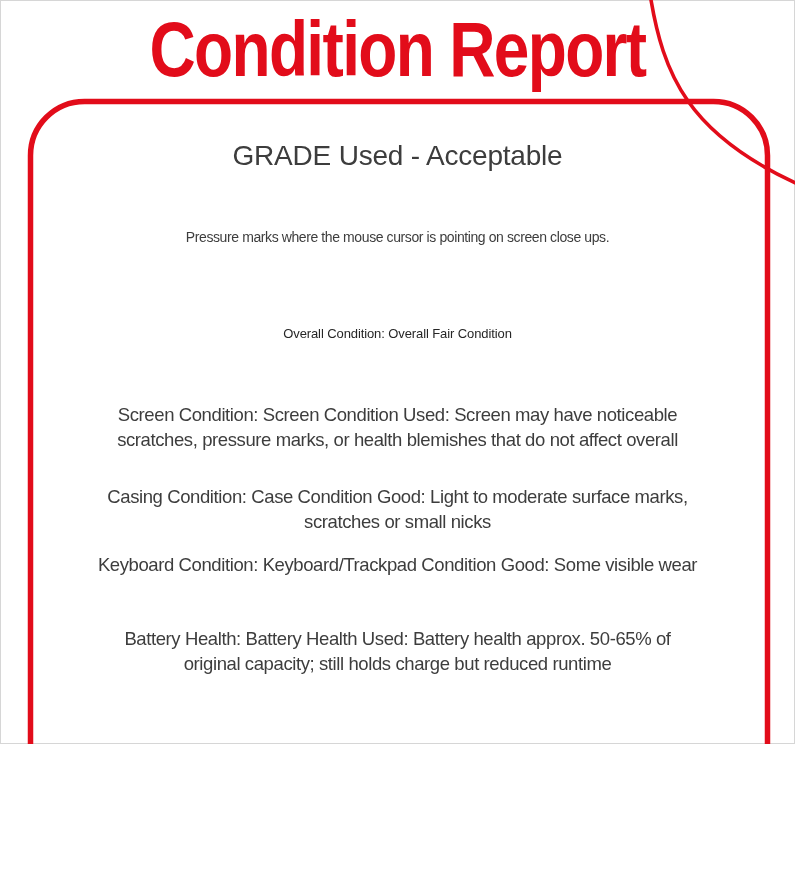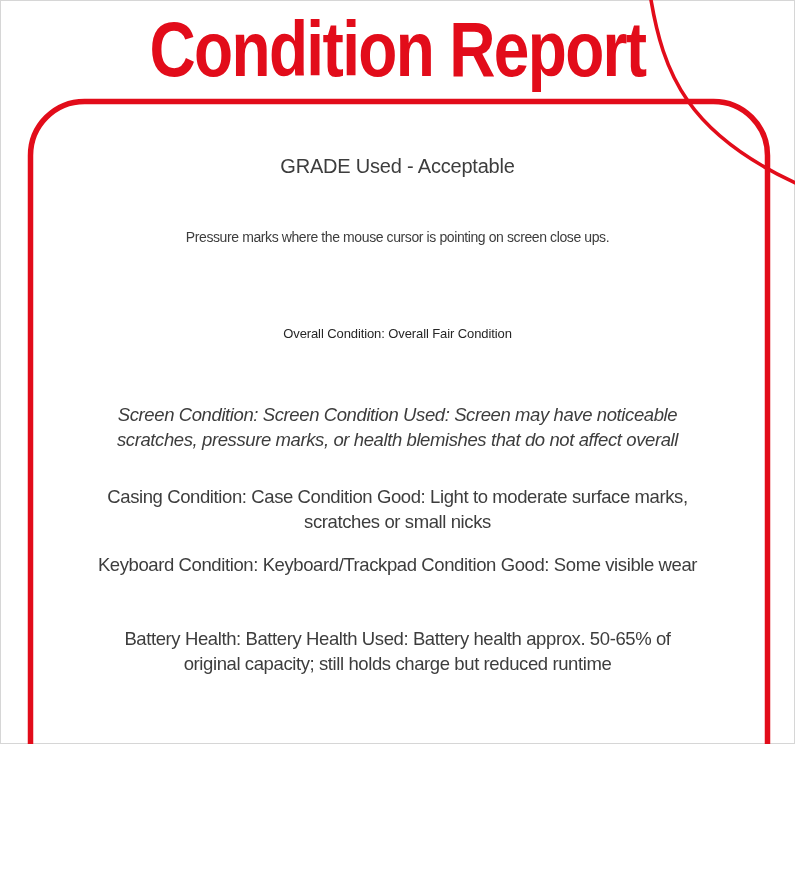--- a/index.html
+++ b/index.html
@@ -37,41 +37,41 @@
     pointer-events: none;
   }
   .txt {
     position: absolute;
     left: 45px;
     right: 45px;
     text-align: center;
     color: var(--body, #3d3d3d);
   }
   .grade {
-    top: 155px;
-    font-size: 20px;
+    top: 140px;
+    font-size: 28px;
     letter-spacing: -0.2px;
   }
   .note {
     top: 229px;
     font-size: 14px;
     letter-spacing: -0.4px;
   }
   .overall {
     top: 326px;
     font-size: 13px;
     letter-spacing: -0.1px;
     color: #262626;
   }
   .section {
     font-size: 18.5px;
     line-height: 25px;
     letter-spacing: -0.4px;
   }
-  .section-screen   { top: 402px; font-style: italic; }
+  .section-screen   { top: 402px; }
   .section-casing   { top: 484px; }
   .section-keyboard { top: 552px; }
   .section-battery  { top: 626px; }
 </style>
 </head>
 <body>
 
 <div class="canvas">
 
   <h1 class="title">Condition Report</h1>

